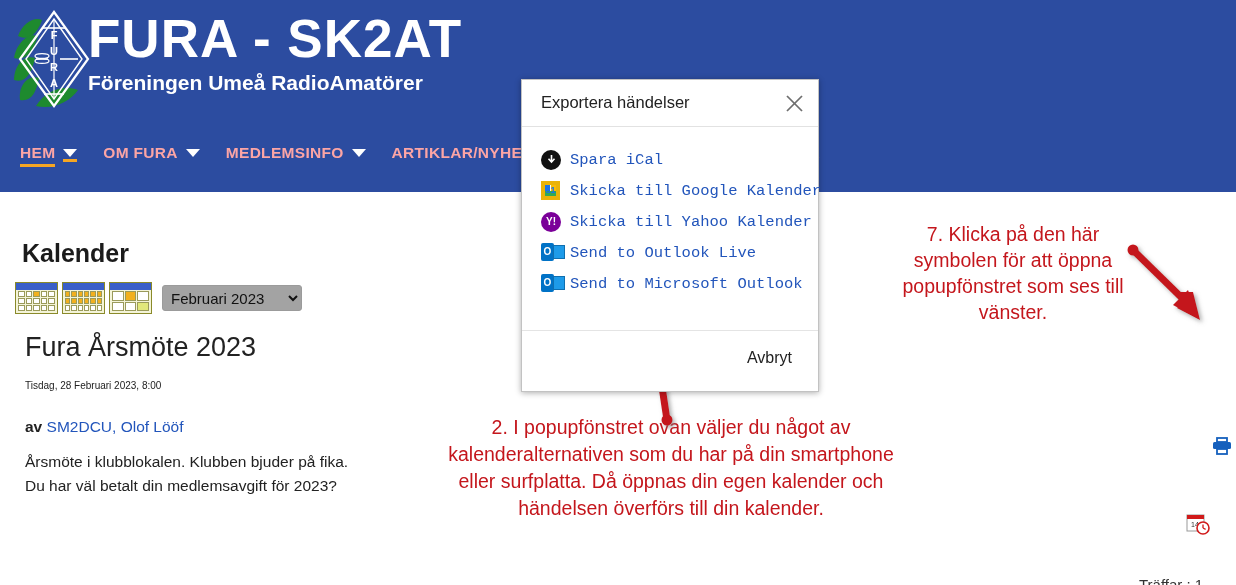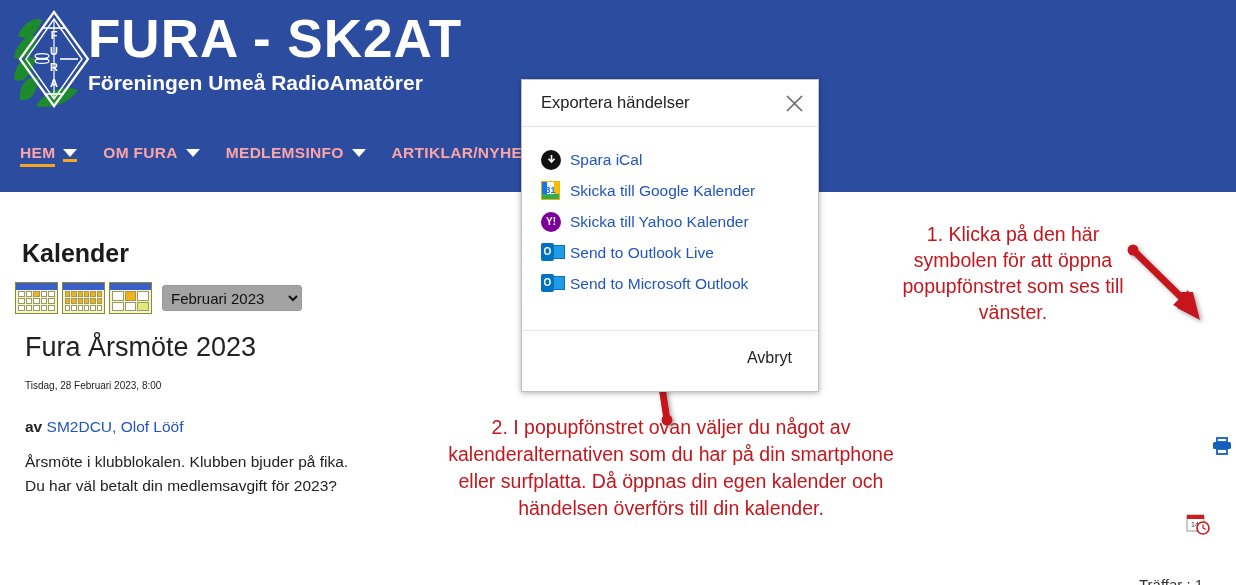--- a/index.html
+++ b/index.html
@@ -198,38 +198,39 @@
   .export-option .opt-icon {
     width: 20px; height: 20px;
     margin-right: 9px;
     flex: none;
     position: relative;
   }
   .export-option .opt-label {
     color: #2255bb;
     font-size: 15.5px;
     white-space: nowrap;
+    font-family: Liberation Mono, monospace;
   }
   #dialog-footer { height: 60px; position: relative; }
   #dialog-cancel-btn {
     position: absolute; right: 20px; top: 17px;
     font-size: 16px; color: #222;
     background: none; border: none;
     font-family: "Liberation Sans", sans-serif;
     cursor: pointer;
   }
 
   
   .ical-icon {
     width: 20px; height: 20px; border-radius: 50%;
     background: #111; display: flex; align-items: center; justify-content: center;
   }
   .gcal-icon {
     width: 19px; height: 19px; background: #fff;
-    border: 1px solid #eab308;
+    border: 4px solid #eab308;
     display: flex; align-items: center; justify-content: center;
     font-size: 9px; font-weight: bold; color: #1a73e8;
     position: relative; overflow: hidden;
   }
   .yahoo-icon {
     width: 20px; height: 20px; border-radius: 50%;
     background: #7B0099; color: #fff;
     display: flex; align-items: center; justify-content: center;
     font-size: 10px; font-weight: bold;
   }
@@ -501,21 +502,21 @@
       <span class="opt-label">Send to Microsoft Outlook</span>
     </div>
 
   </div>
 
   <div id="dialog-footer">
     <button id="dialog-cancel-btn">Avbryt</button>
   </div>
 </div>
 
-<div id="annotation-1" class="annotation-text">1. Klicka på den här symbolen för att öppna popupfönstret som ses till vänster.</div>
+<div id="annotation-1" class="annotation-text">7. Klicka på den här symbolen för att öppna popupfönstret som ses till vänster.</div>
 <div id="annotation-2" class="annotation-text">2. I popupfönstret ovan väljer du något av kalenderalternativen som du har på din smartphone eller surfplatta. Då öppnas din egen kalender och händelsen överförs till din kalender.</div>
 
 <svg id="arrow-to-icon" width="90" height="95">
   <defs>
     <filter id="sh1" x="-40%" y="-40%" width="200%" height="200%">
       <feDropShadow dx="2.5" dy="2.5" stdDeviation="2" flood-color="#777" flood-opacity="0.6"></feDropShadow>
     </filter>
   </defs>
   <g filter="url(#sh1)">
     <circle cx="8" cy="8" r="5.5" fill="#C4161C"></circle>

